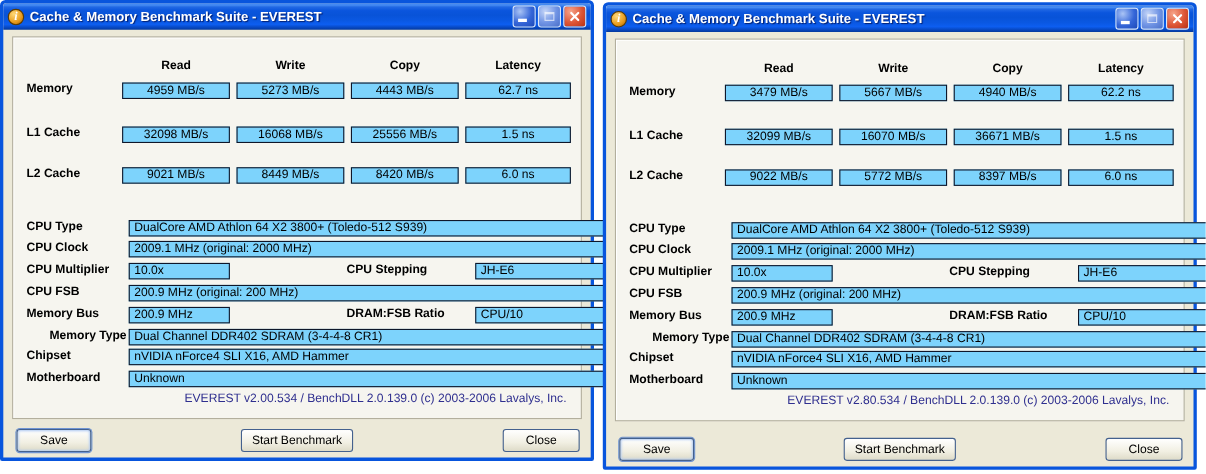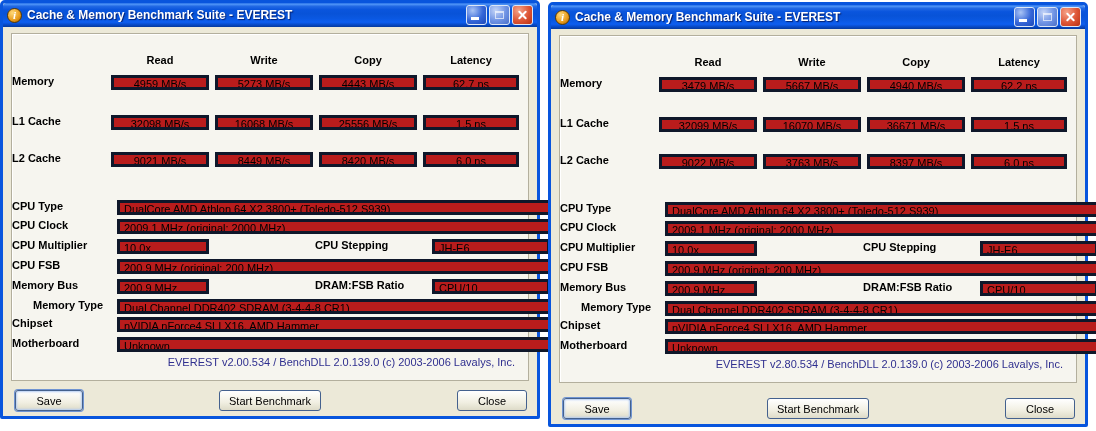--- a/index.html
+++ b/index.html
@@ -47,30 +47,30 @@
   
   .client{position:relative;height:calc(100% - 24px);}
   .panel{
     position:absolute;left:8px;right:8px;top:6px;height:346px;
     background:#f6f5ef;border:1px solid #b3af9d;box-shadow:inset 1px 1px 0 #ffffff;
   }
   .panel *{position:absolute;box-sizing:border-box;}
   .lbl{font-size:11px;font-weight:bold;color:#000;white-space:nowrap;}
   .colhdr{font-size:11px;font-weight:bold;text-align:center;color:#000;}
   .vbox{
-    height:15px;background:#b91c1c;border:3px solid #0f172a;
+    height:15px;background:#7dd3fc;border:1px solid #0f172a;
     font-size:11px;line-height:13px;color:#000;text-align:center;white-space:nowrap;overflow:hidden;
   }
   .vbox.info{text-align:left;padding-left:4px;}
   
   .c1{left:99px;width:98px;}  .c2{left:203px;width:98px;}
   .c3{left:307px;width:98px;} .c4{left:411px;width:96px;}
   .hdr{top:20px;}
   .r1{top:41px;} .r2{top:81px;} .r3{top:118px;}
-  .rowlbl{left:0;}
+  .rowlbl{left:12px;}
   
   .f1{top:166px;} .f2{top:185px;} .f3{top:205px;} .f4{top:225px;}
   .f5{top:245px;} .f6{top:265px;padding-left:21px;} .f7{top:283px;} .f8{top:303px;}
   .wide{left:105px;width:435px;}
   .small{left:105px;width:92px;}
   .right-box{left:420px;width:118px;}
   .midlbl{left:303px;}
   .footer{top:322px;right:13px;font-size:11px;color:#2f2f8f;white-space:nowrap;}
   
   .btn{
@@ -187,21 +187,21 @@
         <span class="vbox c4 r1">62.2 ns</span>
 
         <span class="lbl rowlbl r2">L1 Cache</span>
         <span class="vbox c1 r2">32099 MB/s</span>
         <span class="vbox c2 r2">16070 MB/s</span>
         <span class="vbox c3 r2">36671 MB/s</span>
         <span class="vbox c4 r2">1.5 ns</span>
 
         <span class="lbl rowlbl r3">L2 Cache</span>
         <span class="vbox c1 r3">9022 MB/s</span>
-        <span class="vbox c2 r3">3763 MB/s</span>
+        <span class="vbox c2 r3">5772 MB/s</span>
         <span class="vbox c3 r3">8397 MB/s</span>
         <span class="vbox c4 r3">6.0 ns</span>
 
         <span class="lbl rowlbl f1">CPU Type</span>
         <span class="vbox info wide f1">DualCore AMD Athlon 64 X2 3800+  (Toledo-512 S939)</span>
 
         <span class="lbl rowlbl f2">CPU Clock</span>
         <span class="vbox info wide f2">2009.1 MHz  (original: 2000 MHz)</span>
 
         <span class="lbl rowlbl f3">CPU Multiplier</span>

